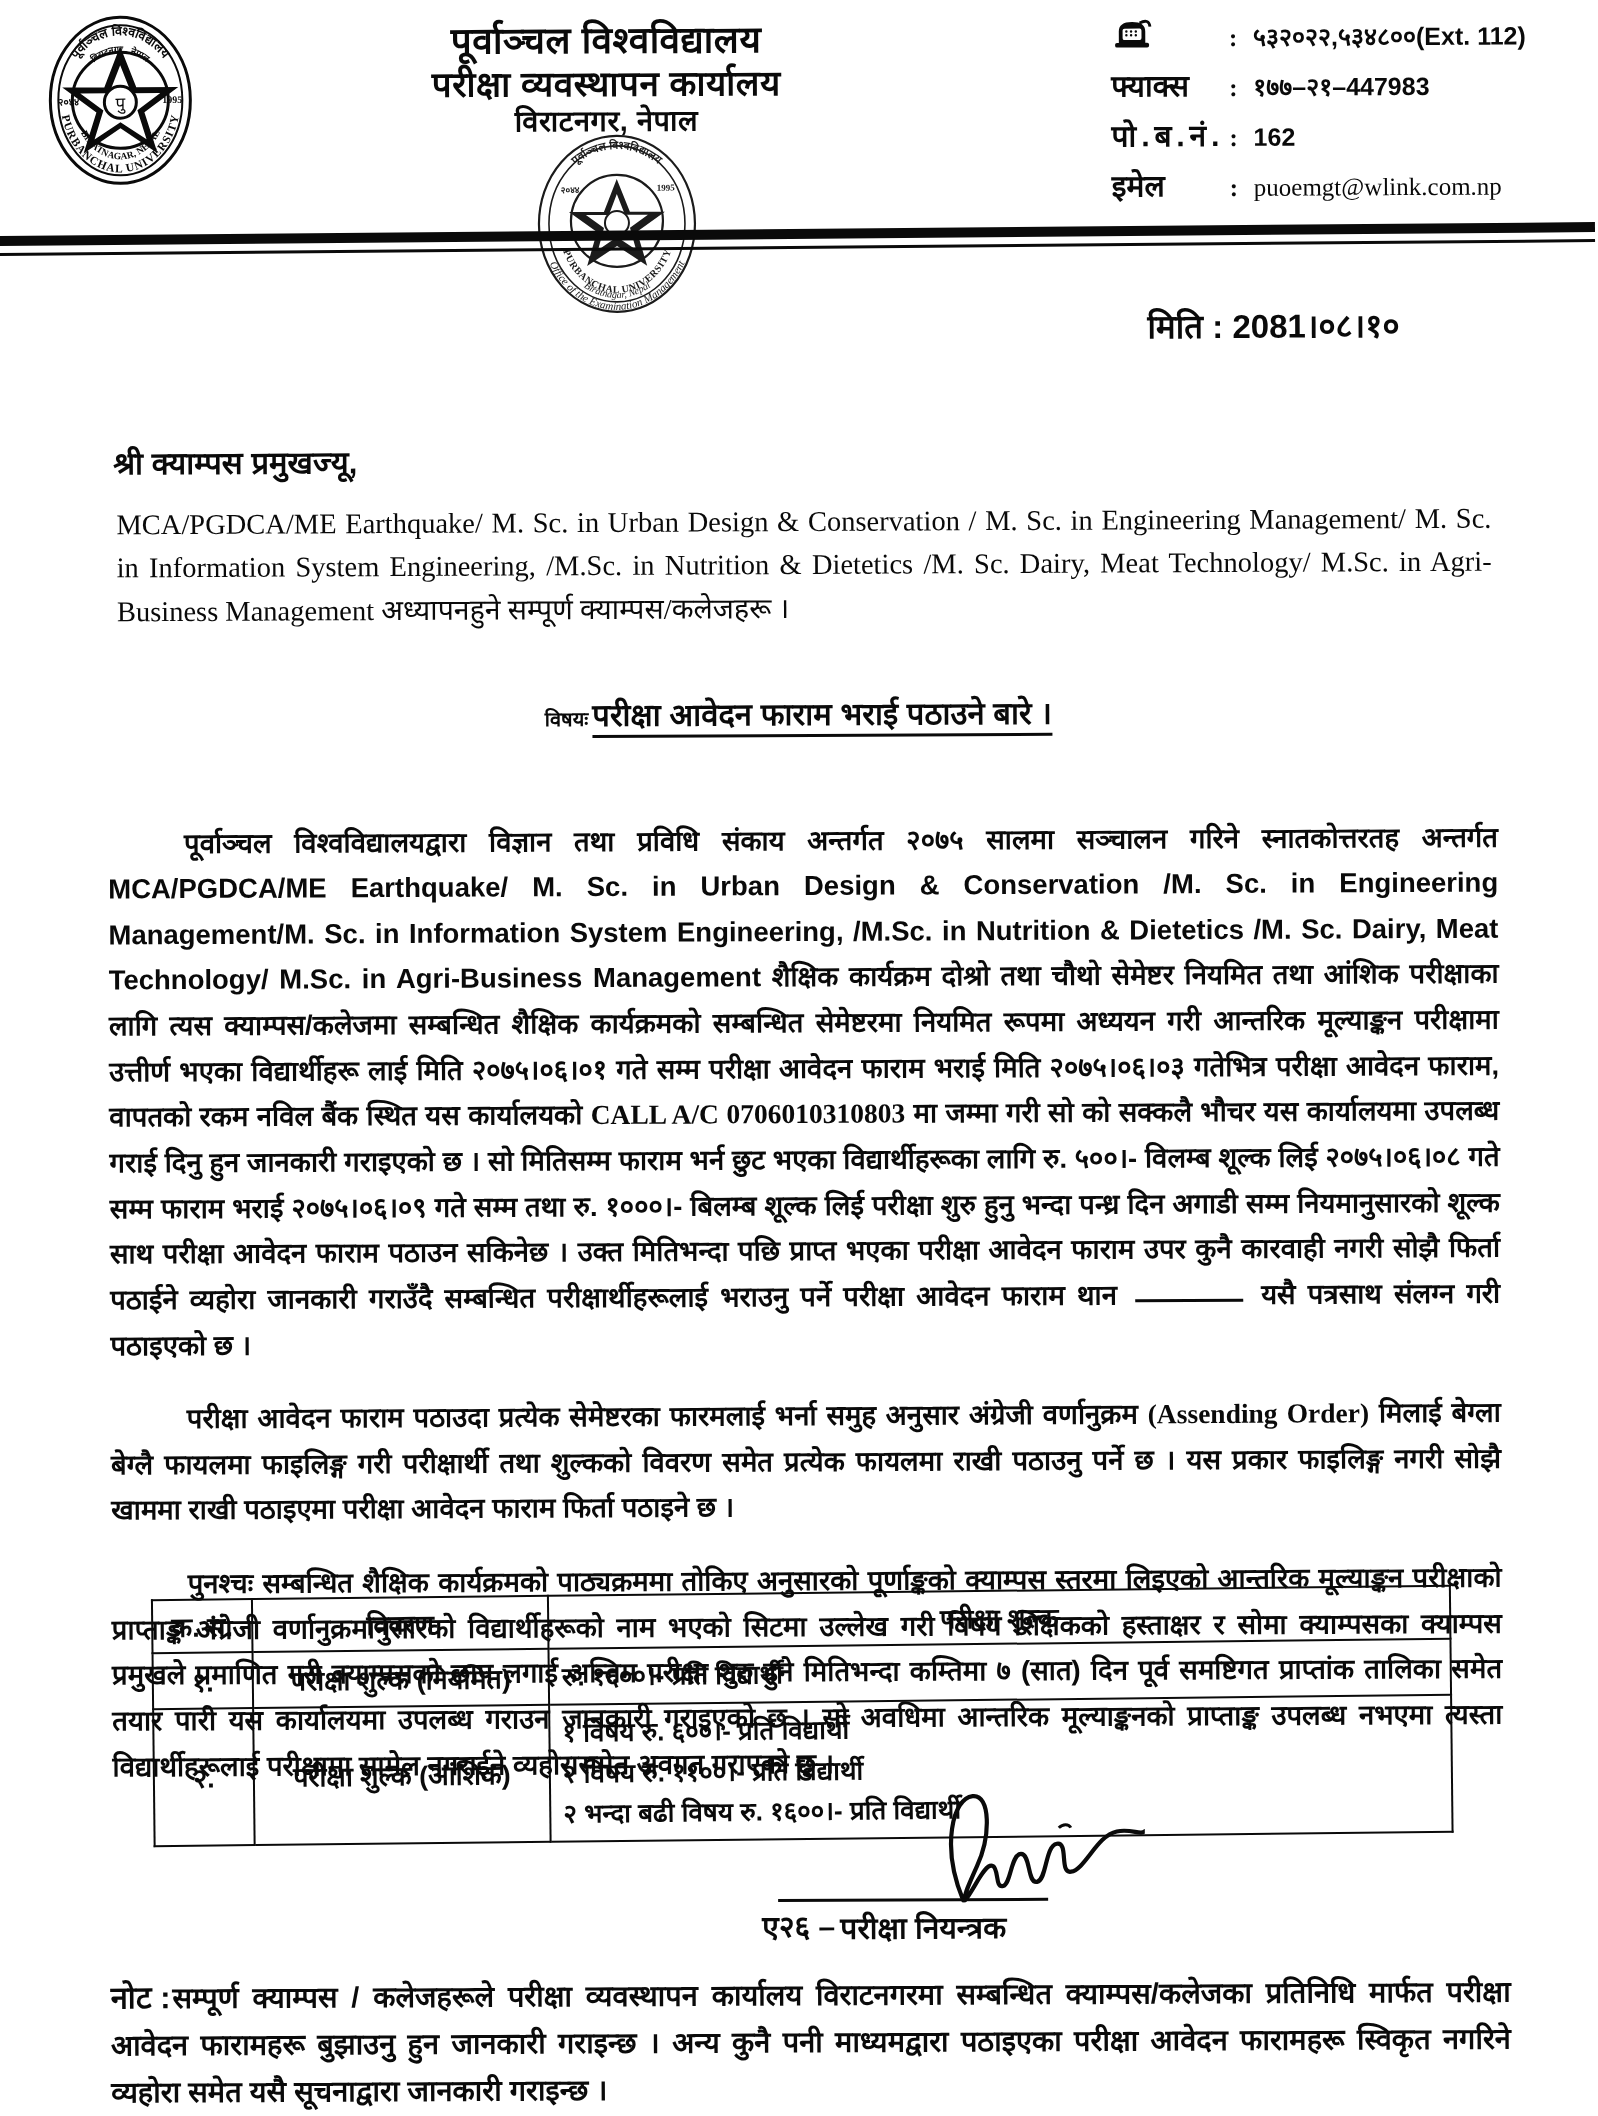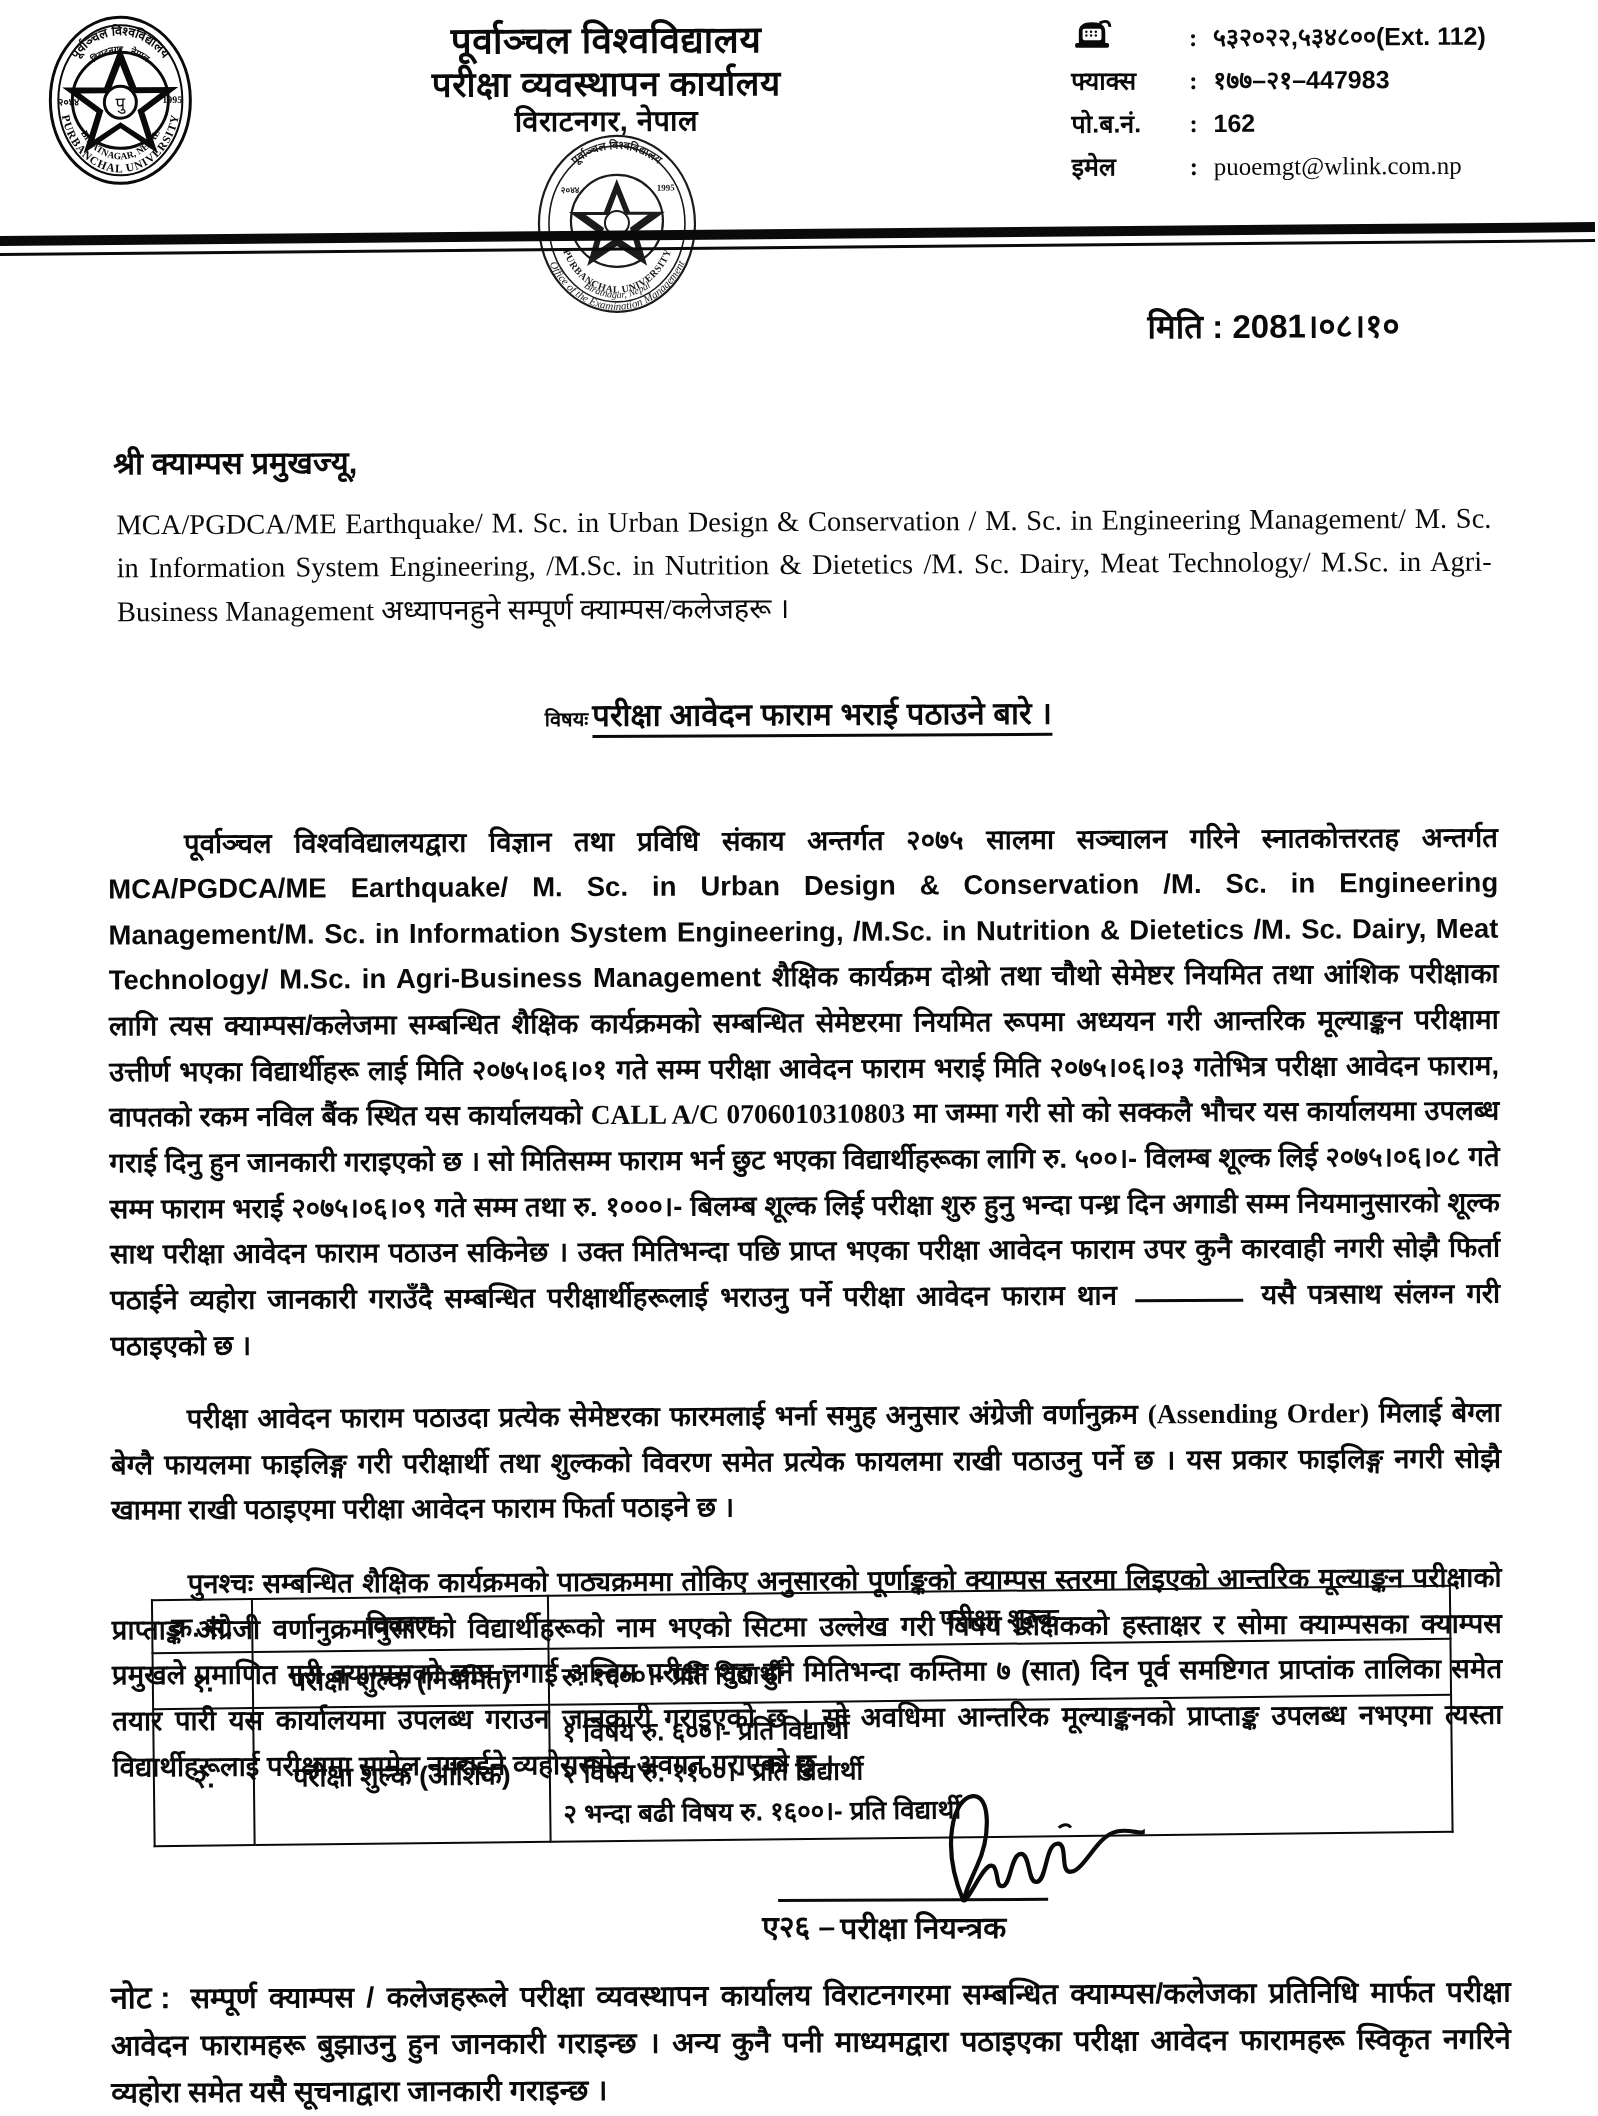--- a/index.html
+++ b/index.html
@@ -41,22 +41,22 @@
   }
   .org-title .l1 { font-size: 37px; letter-spacing: .5px; }
   .org-title .l2 { font-size: 35px; letter-spacing: .5px; }
   .org-title .l3 { font-size: 29px; letter-spacing: .5px; }
 
   
   .contact { left: 1075px; top: 14px; width: 520px; font-size: 25px; }
   .contact .row { display: flex; align-items: baseline; margin-bottom: 9px; }
   .contact .lbl {
     width: 118px; flex: 0 0 118px;
-    font-family: Liberation Sans, sans-serif;
-    font-weight: 700; font-size: 25px;
+    font-family: Liberation Mono, monospace;
+    font-weight: 700; font-size: 30px; margin-left: 40px;
   }
   .contact .col { width: 24px; flex: 0 0 24px; font-weight: 700; }
   .contact .val {
     font-family: "Liberation Sans", "DejaVu Sans", sans-serif;
     font-weight: 700; font-size: 25px; white-space: nowrap;
   }
   .contact .val.latin { font-family: "Liberation Serif", "DejaVu Serif", serif; font-weight: 400; }
   .phone-icon { width: 42px; height: 34px; position: relative; top: 4px; }
 
   
@@ -142,21 +142,21 @@
     width: 270px; height: 2.5px; background: #0a0a0a;
   }
   .sig-caption {
     position: absolute; left: 0px; top: 112px;
     font-size: 30px; white-space: nowrap;
   }
   .sig-scribble { position: absolute; left: -6px; top: 110px; }
 
   
   .note-wrap { left: 105px; top: 1972px; width: 1400px; }
-  .note-label { font-size: 31px; float: left; margin-right: 20px; }
+  .note-label { font-size: 31px; float: left; margin-right: 2px; }
   .note-text {
     font-size: 29px; line-height: 1.62; text-align: justify;
   }
 </style>
 </head>
 <body>
 
 <div id="page">
 
   <div class="abs logo-wrap">

